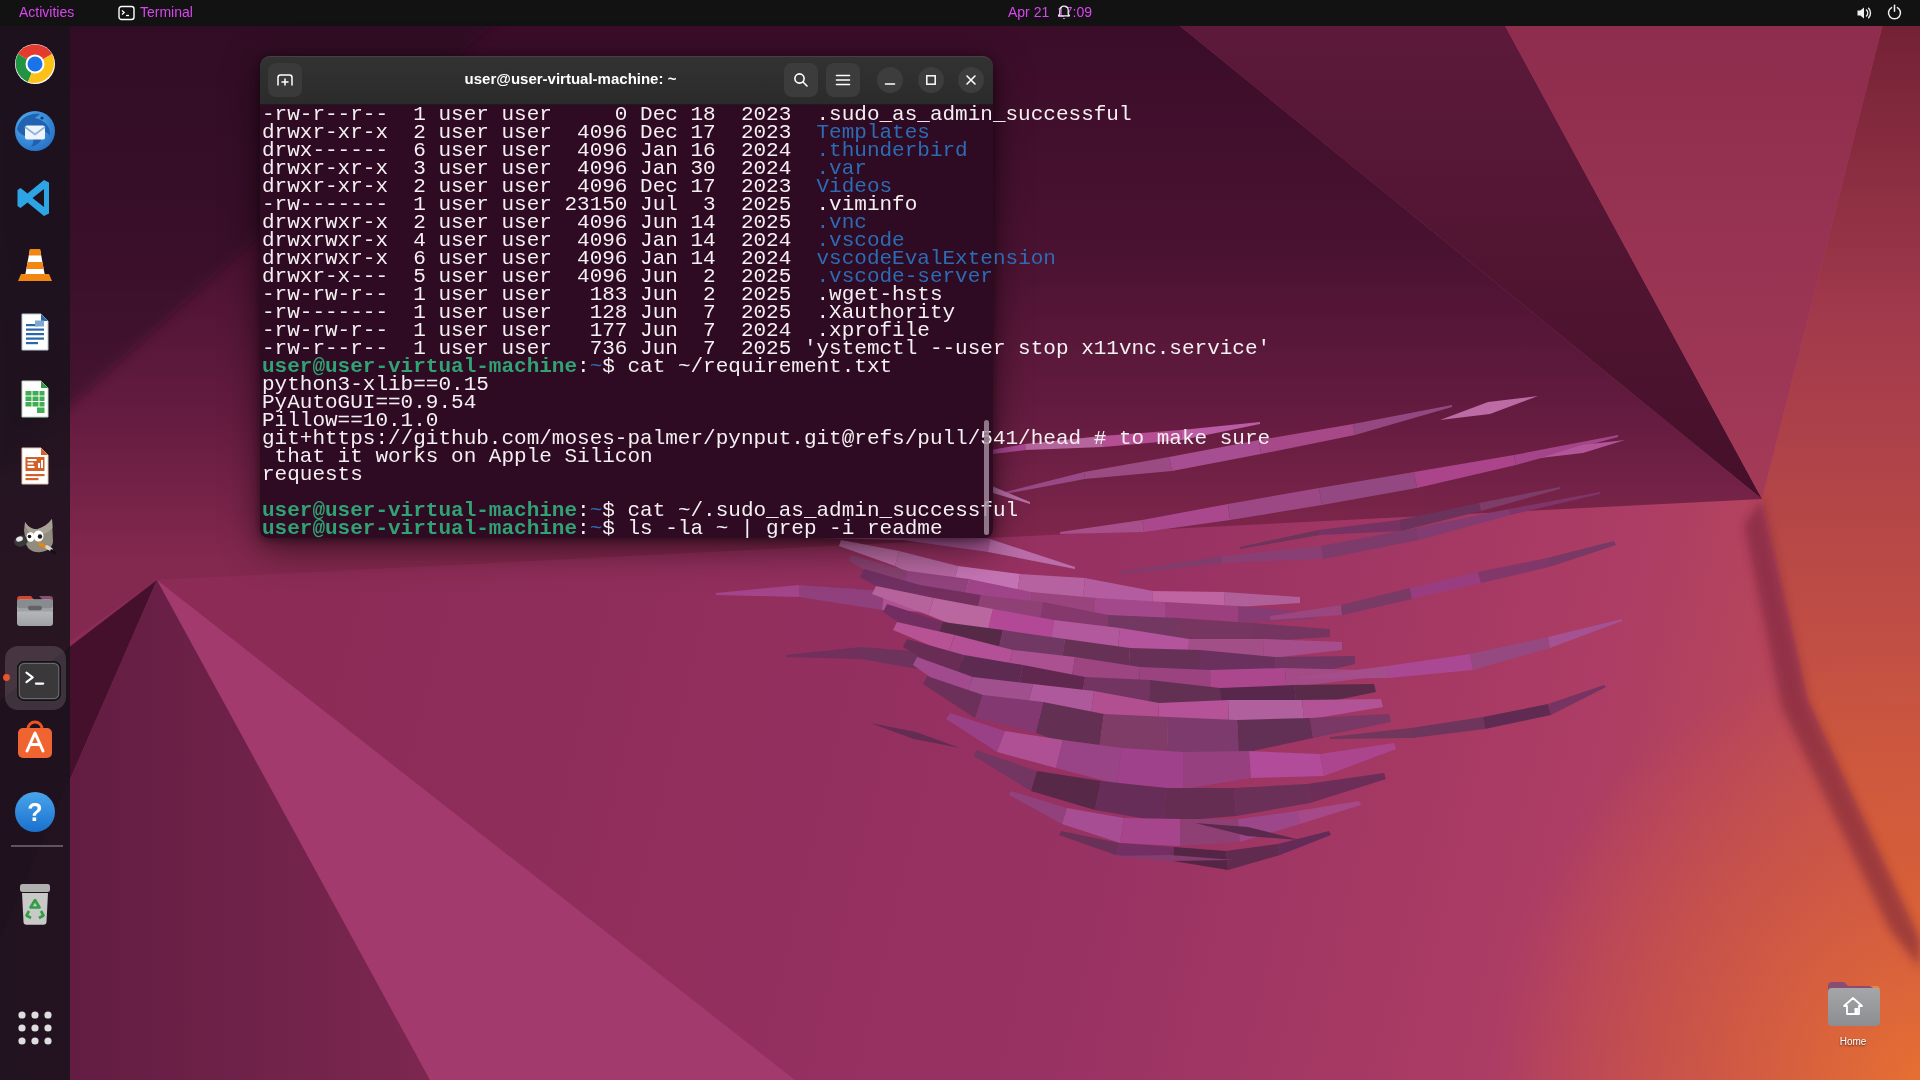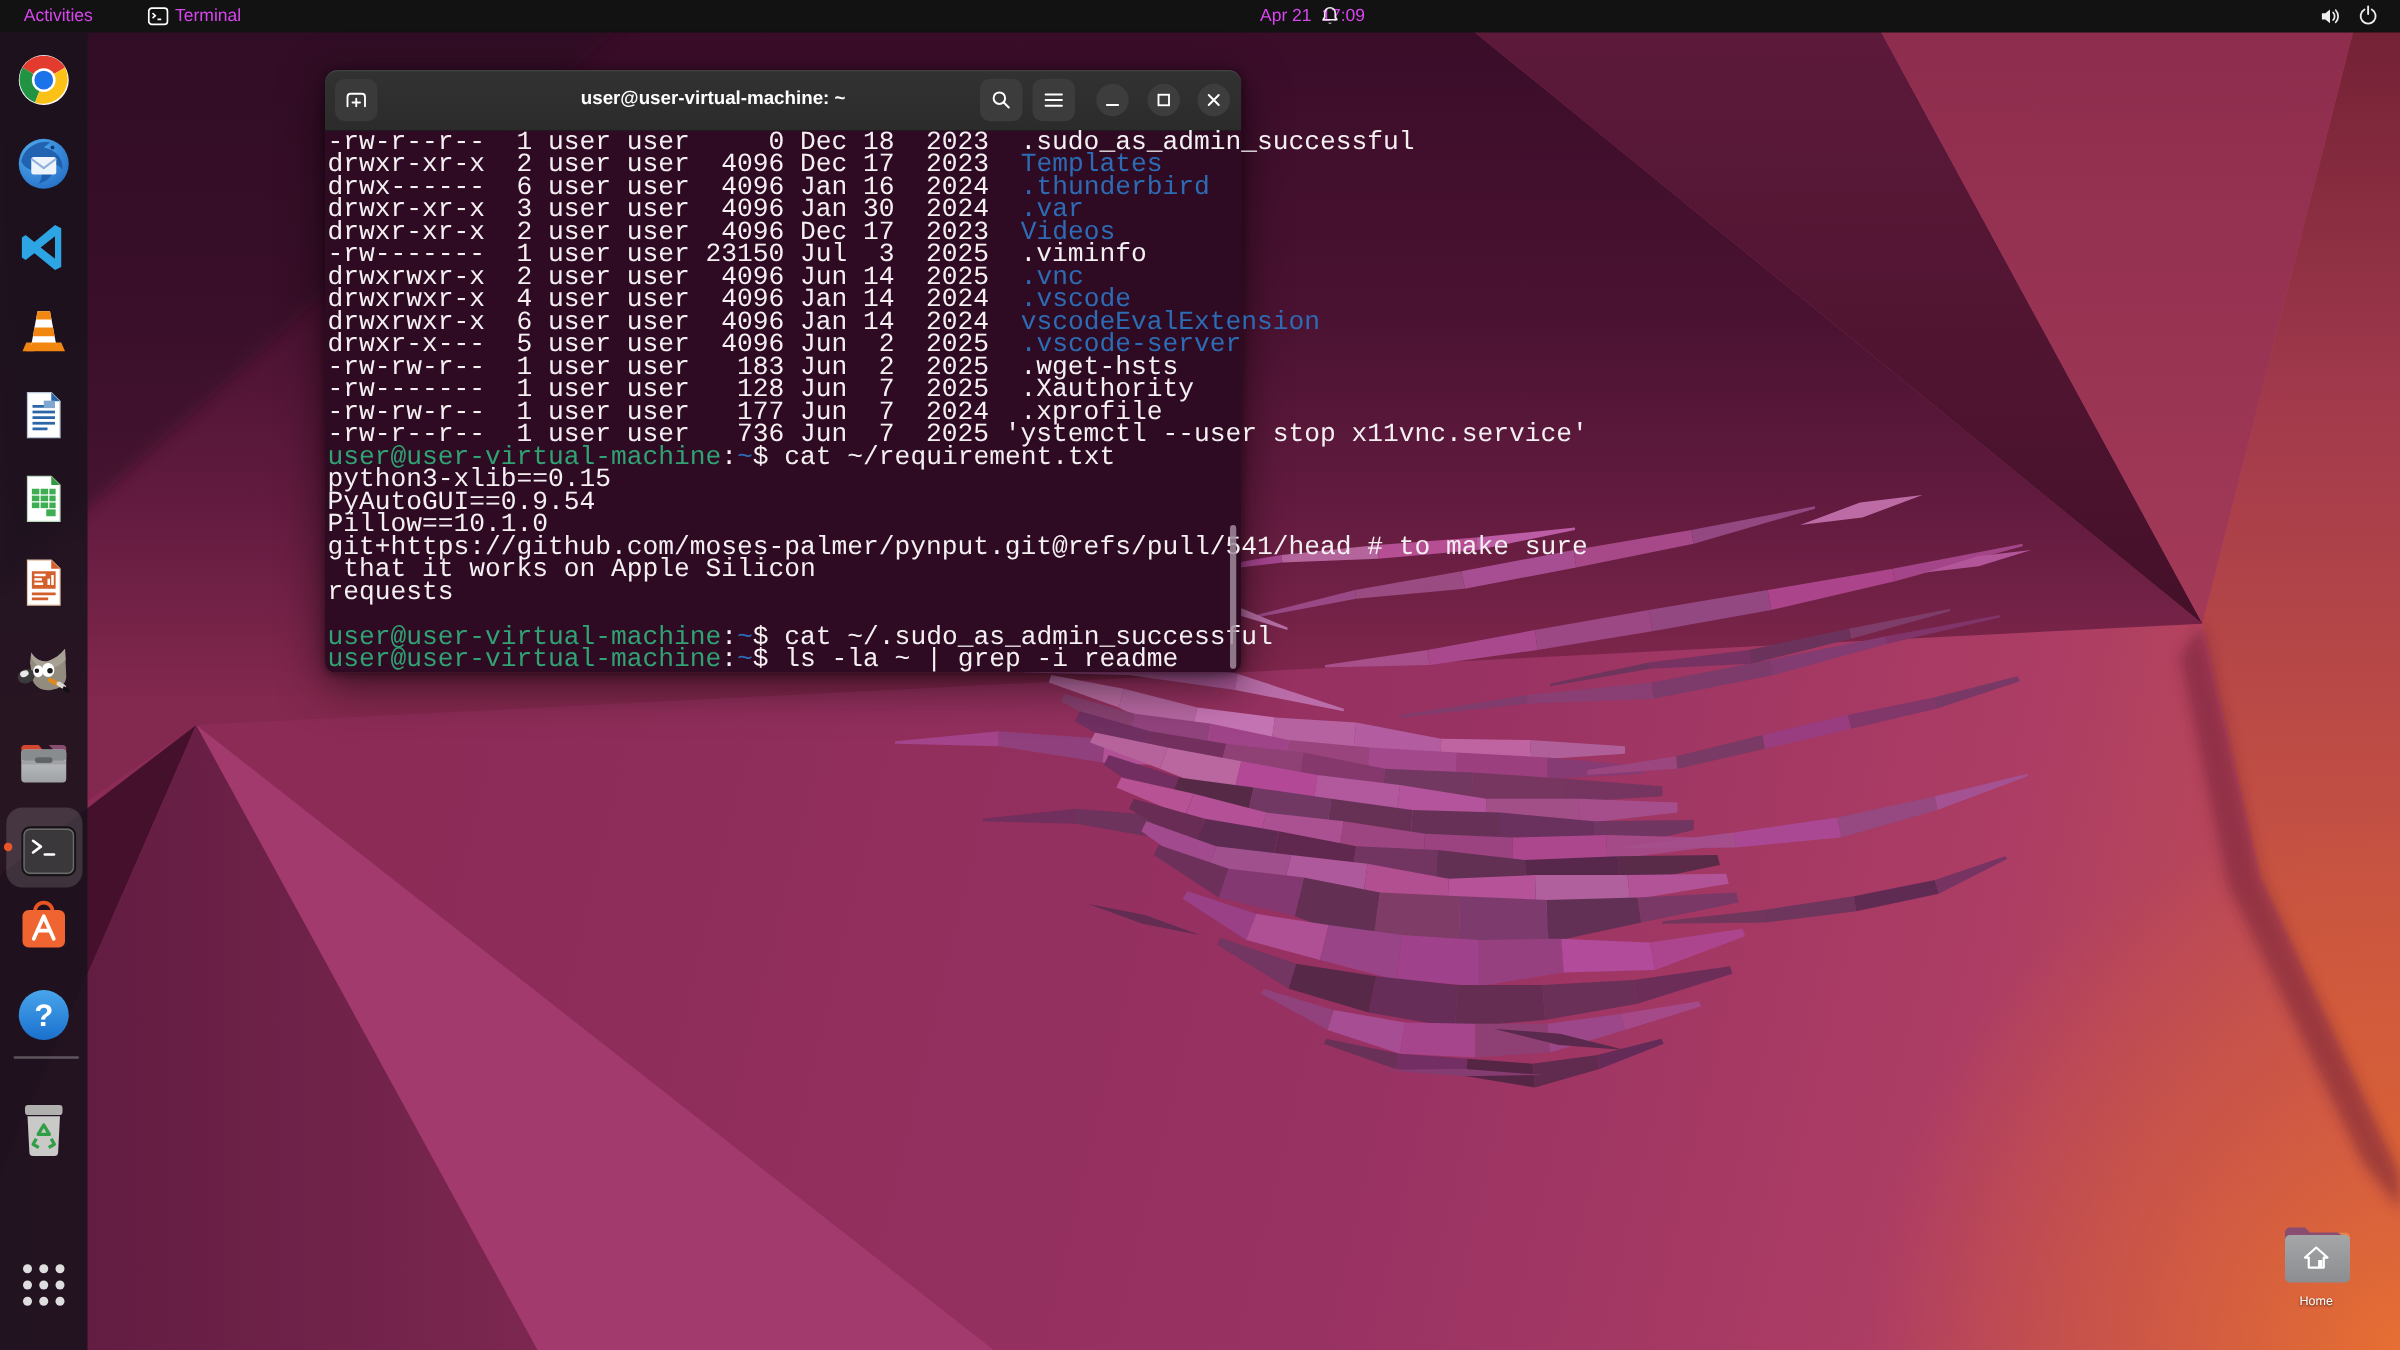--- a/index.html
+++ b/index.html
@@ -6,21 +6,21 @@
 #wall{position:absolute;left:0;top:0;width:1920px;height:1080px;}
 #topbar{position:absolute;left:0;top:0;width:1920px;height:26px;background:#121212;color:#d946ef;font-family:"Liberation Sans",sans-serif;font-size:14px;}
 #topbar .act{position:absolute;left:19px;top:4px;}
 #topbar .tname{position:absolute;left:140px;top:4px;}
 #topbar .clock{position:absolute;left:1008px;top:4px;}
 #dock{position:absolute;left:0;top:26px;width:70px;height:1054px;background:rgba(26,18,28,0.88);}
 #term{position:absolute;left:260px;top:56px;width:733px;height:482px;border-radius:10px 10px 8px 8px;box-shadow:0 10px 36px rgba(0,0,0,.55),0 2px 8px rgba(0,0,0,.4);}
 #thead{position:absolute;left:0;top:0;width:733px;height:49px;background:linear-gradient(#323232,#2b2b2b);border-radius:10px 10px 0 0;border-bottom:1px solid #1c1c1c;box-shadow:inset 0 1px 0 rgba(255,255,255,0.08);}
 #tbody{position:absolute;left:0;top:49px;width:733px;height:433px;background:#2e0a23;border-radius:0 0 8px 8px;margin:0;font-family:"Liberation Mono",monospace;font-size:21px;line-height:18px;color:#f4f0f2;padding:1px 0 0 2px;white-space:pre;}
 .dir{color:#2d6cb5;font-weight:normal;text-align:right;}
-.grn{color:#30a273;font-weight:normal;}
+.grn{color:#30a273;font-weight:bold;}
 .hbtn{position:absolute;background:#3c3c3c;border-radius:8px;width:34px;height:34px;top:7px;}
 .cbtn{position:absolute;background:#3d3d3d;border-radius:50%;width:26px;height:26px;top:11px;}
 #ttitle{position:absolute;width:621px;text-align:center;top:14px;color:#fff;font-family:"Liberation Sans",sans-serif;font-size:15px;font-weight:bold;}
 #scrollth{position:absolute;left:724px;top:364px;width:5px;height:115px;background:#a08a9a;border-radius:3px;opacity:.85;}
 #home{position:absolute;left:1826px;top:978px;width:54px;height:50px;}
 #homelbl{position:absolute;left:1813px;top:1036px;width:80px;text-align:center;color:#fff;font-family:"Liberation Sans",sans-serif;font-size:10px;text-shadow:0 1px 2px rgba(0,0,0,.7);}
 .dicon{position:absolute;left:13px;width:44px;height:44px;}
 </style></head>
 <body>
 <svg id="wall" viewBox="0 0 1920 1080" preserveAspectRatio="none">

